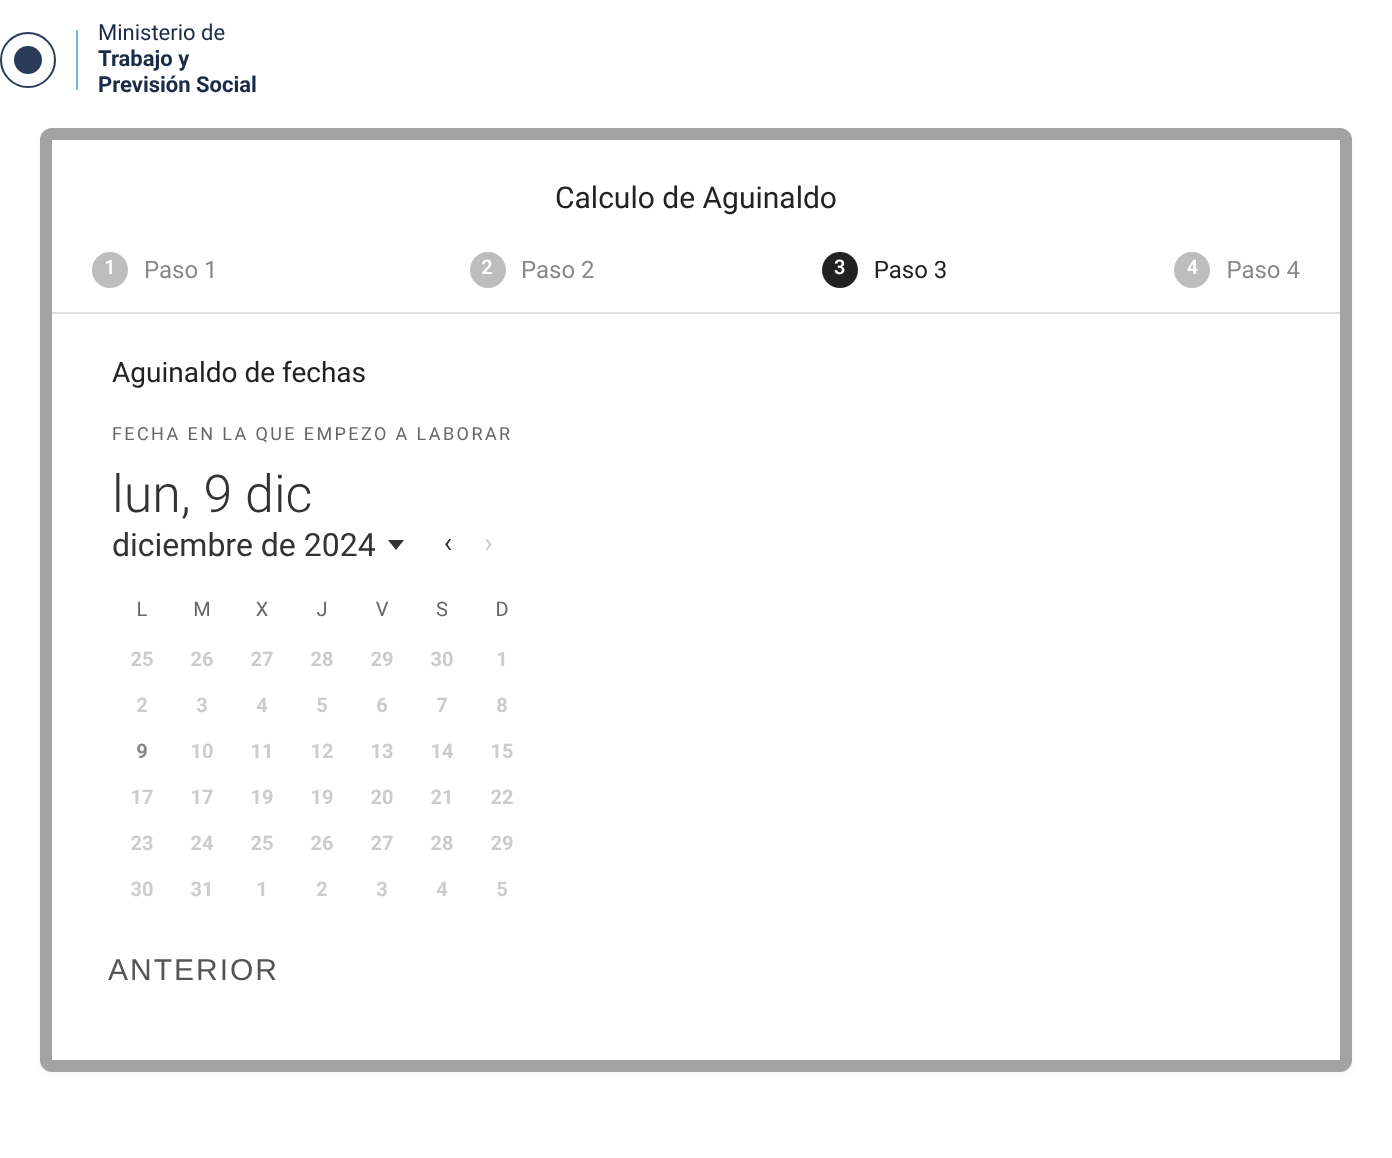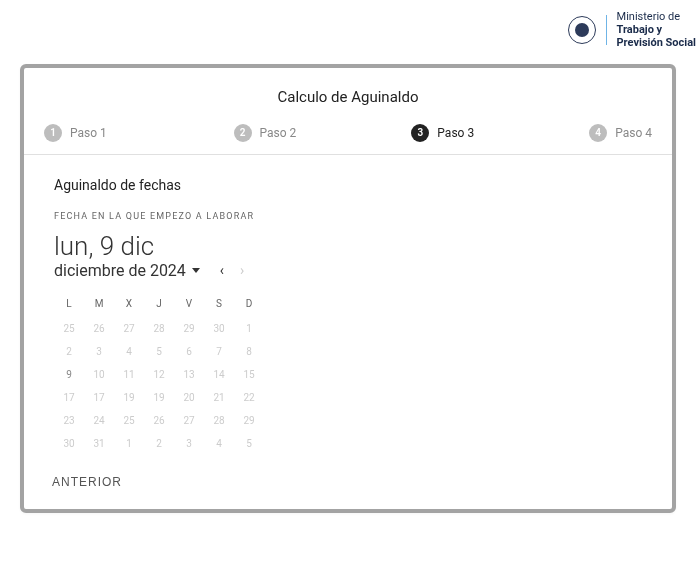--- a/index.html
+++ b/index.html
@@ -5,21 +5,21 @@
   * { box-sizing: border-box; margin: 0; padding: 0; }
   body {
     font-family: -apple-system, BlinkMacSystemFont, "Segoe UI", Roboto, Arial, sans-serif;
     background: #ffffff;
     width: 696px;
     height: 579px;
     overflow: hidden;
   }
   .header {
     display: flex;
-    justify-content: flex-end;
+    justify-content: flex-start;
     align-items: center;
     padding: 10px 0 14px;
     gap: 10px;
   }
   .seal {
     width: 28px; height: 28px;
     border: 1.5px solid #2d3b5a;
     border-radius: 50%;
     position: relative;
     display: flex; align-items: center; justify-content: center;
@@ -32,25 +32,25 @@
   }
   .divider-v {
     width: 1px; height: 30px; background: #6fb4e6;
   }
   .ministry {
     font-size: 11px; line-height: 1.2; color: #1a2b4a;
   }
   .ministry .line2 { font-weight: 700; }
   .card {
     margin: 0 20px 20px;
-    border: 4px solid #a3a3a3;
+    border: 6px solid #a3a3a3;
     border-radius: 6px;
     box-shadow: 0 1px 3px rgba(0,0,0,0.04);
     background: #fff;
-    padding: 20px 0 0;
+    padding: 20px 0 16px;
   }
   .title {
     text-align: center;
     font-size: 15px;
     color: #222;
     margin-bottom: 18px;
   }
   .stepper {
     display: flex;
     border-bottom: 1px solid #e0e0e0;
@@ -134,20 +134,21 @@
   .cal-head div {
     font-size: 10px;
     color: #666;
     padding: 4px 0 8px;
   }
   .cal-row div {
     font-size: 10px;
     color: #ccc;
     padding: 6px 0;
     position: relative;
+    font-weight: bold;
   }
   .cal-row div.selected {
     color: #888;
   }
   .cal-row div.selected::before {
     content: "";
     position: absolute;
     width: 22px; height: 22px;
     border-radius: 50%;
     background: #dcdcdc;
@@ -155,21 +156,21 @@
     transform: translate(-50%, -50%);
     z-index: -1;
   }
   .footer {
     display: flex;
     justify-content: space-between;
     align-items: center;
     padding: 20px 28px;
   }
   .btn-prev {
-    font-size: 12px;
+    font-size: 15px;
     letter-spacing: 1px;
     color: #555;
     background: none;
     border: none;
     cursor: pointer;
   }
   .btn-next {
     font-size: 11px;
     letter-spacing: 1px;
     color: #333;

